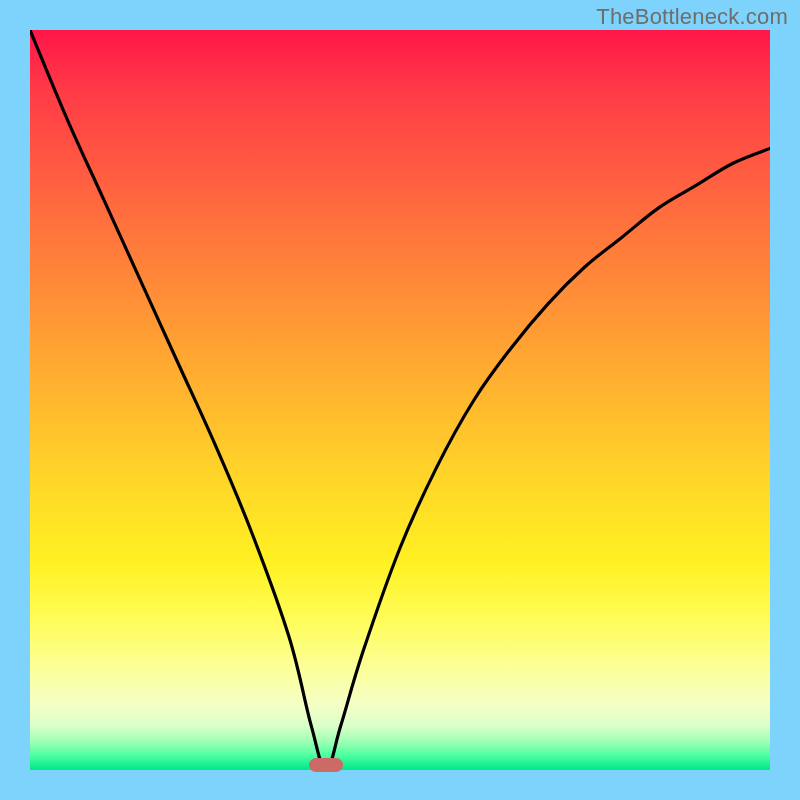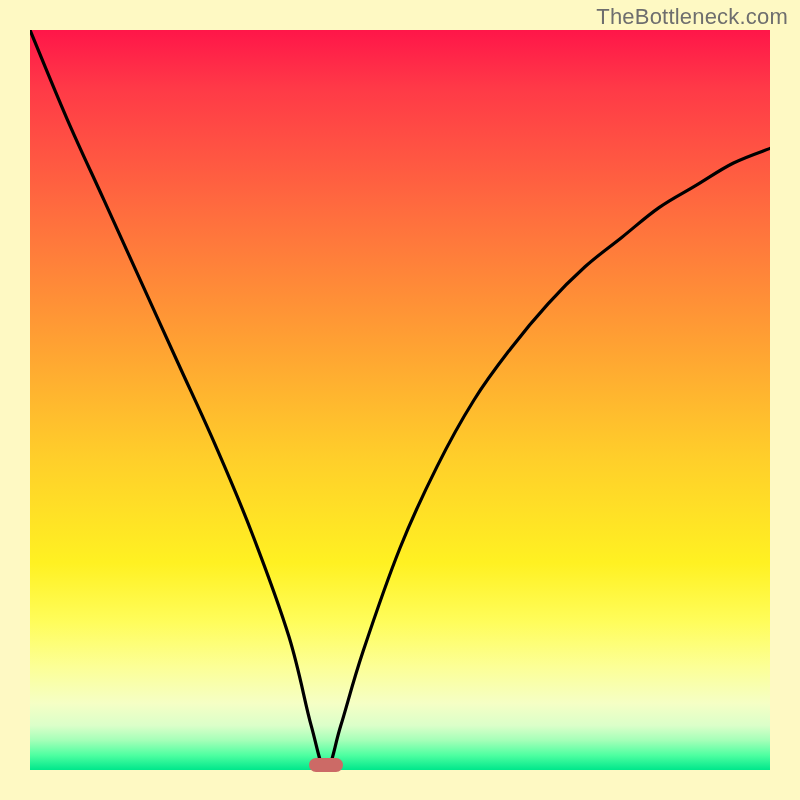--- a/index.html
+++ b/index.html
@@ -8,21 +8,21 @@
     width: 800px;
     height: 800px;
     overflow: hidden;
     background: #000;
     font-family: Arial, Helvetica, sans-serif;
   }
   .frame {
     position: relative;
     width: 800px;
     height: 800px;
-    background: #fef9c3;
+    background: #7dd3fc;
   }
   .plot-area {
     position: absolute;
     left: 30px;
     top: 30px;
     width: 740px;
     height: 740px;
     
     background: linear-gradient(
       to bottom,

